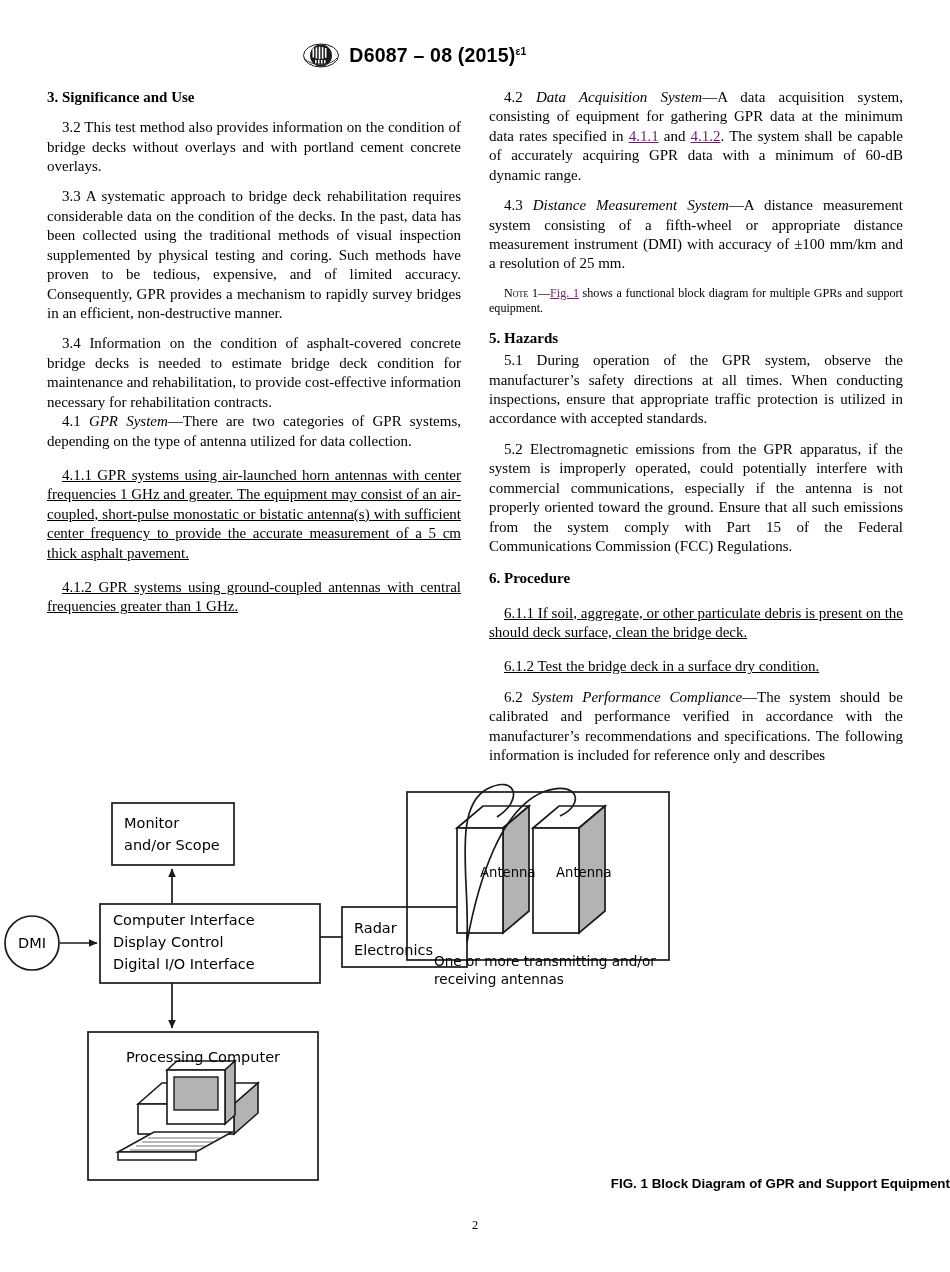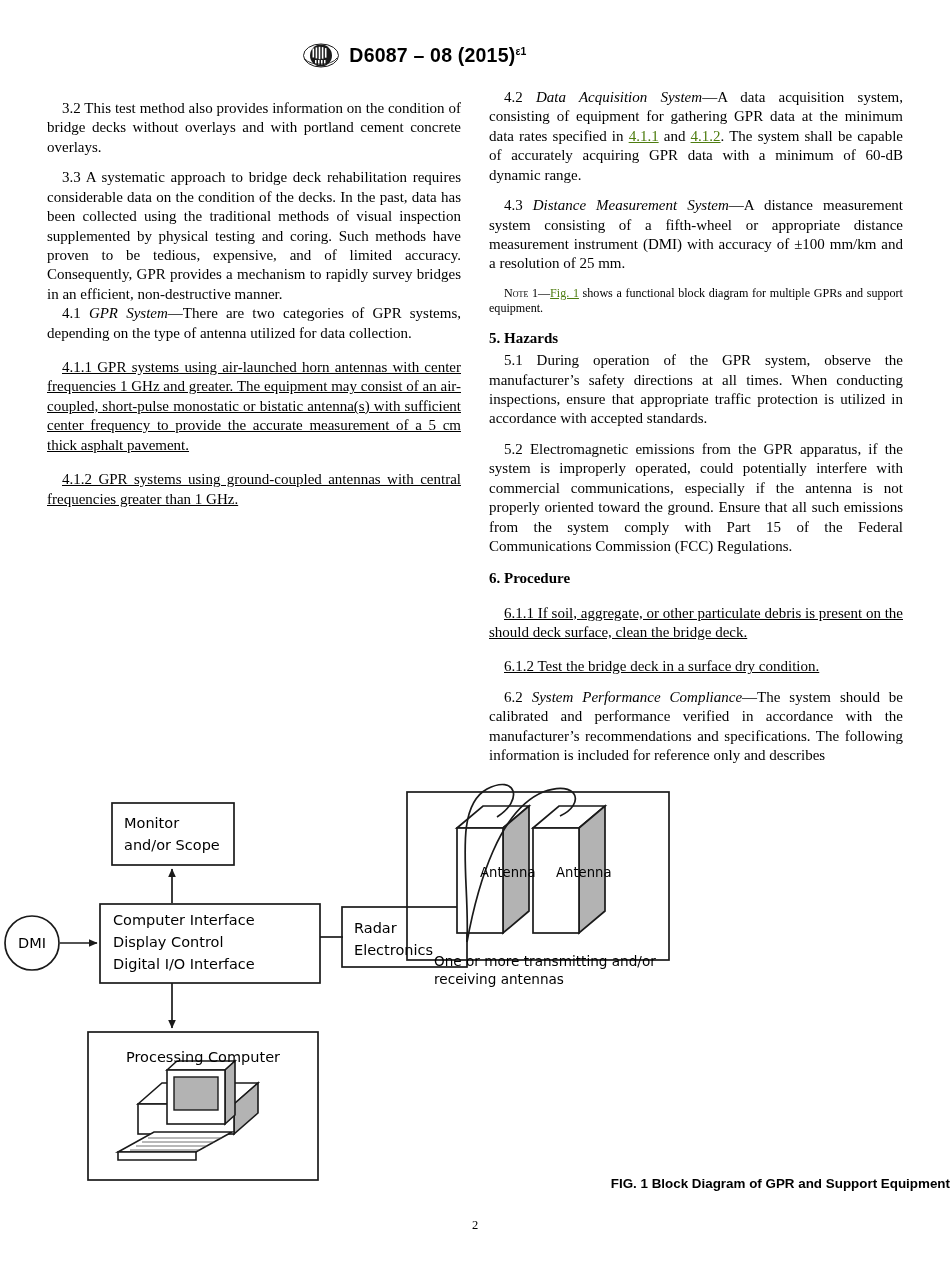--- a/index.html
+++ b/index.html
@@ -87,21 +87,21 @@
   p.note {
     font-size: 12.1px;
     line-height: 1.25;
     margin: 12px 0 0 0;
     text-align: justify;
     text-indent: 15px;
   }
   .smallcaps {
     font-variant: small-caps;
   }
-  .xref { color: #4d7c0f; }
+  .xref { color: #701a75; }
   i.term { font-style: italic; }
 
   
   #figure {
     position: absolute;
     left: 0;
     top: 770px;
     width: 950px;
     height: 430px;
   }
@@ -147,22 +147,24 @@
       <rect x="22.0" y="18.0" width="1.5" height="4.2"></rect>
     </g>
     <path d="M3 17 C 8 24, 30 24, 35 16" fill="none" stroke="#1a1a1a" stroke-width="0.9"></path>
   </svg>
   <div id="doc-number"><span>D6087 – 08 (2015)</span><sup>ε1</sup></div>
 </div>
 
 <div id="columns">
 
   <div class="col col-left">
+    <h2 class="sec-head">3.  Significance and Use</h2>
     <p class="para gap">3.2  This test method also provides information on the condition of bridge decks without overlays and with portland cement concrete overlays.</p>
     <p class="para gap">3.3  A systematic approach to bridge deck rehabilitation requires considerable data on the condition of the decks. In the past, data has been collected using the traditional methods of visual inspection supplemented by physical testing and coring. Such methods have proven to be tedious, expensive, and of limited accuracy. Consequently, GPR provides a mechanism to rapidly survey bridges in an efficient, non-destructive manner.</p>
+    <p class="para gap">3.4  Information on the condition of asphalt-covered concrete bridge decks is needed to estimate bridge deck condition for maintenance and rehabilitation, to provide cost-effective information necessary for rehabilitation contracts.</p>
 
     <p class="para"><span>4.1 </span><i class="term">GPR System</i><span>—There are two categories of GPR systems, depending on the type of antenna utilized for data collection.</span></p>
     <p class="para tight">4.1.1  GPR systems using air-launched horn antennas with center frequencies 1 GHz and greater. The equipment may consist of an air-coupled, short-pulse monostatic or bistatic antenna(s) with sufficient center frequency to provide the accurate measurement of a 5 cm thick asphalt pavement.</p>
     <p class="para tight">4.1.2  GPR systems using ground-coupled antennas with central frequencies greater than 1 GHz.</p>
   </div>
 
   <div class="col col-right">
     <p class="para"><span>4.2 </span><i class="term">Data Acquisition System</i><span>—A data acquisition system, consisting of equipment for gathering GPR data at the minimum data rates specified in </span><a class="xref" href="#">4.1.1</a><span> and </span><a class="xref" href="#">4.1.2</a><span>. The system shall be capable of accurately acquiring GPR data with a minimum of 60-dB dynamic range.</span></p>
 
     <p class="para gap"><span>4.3 </span><i class="term">Distance Measurement System</i><span>—A distance measurement system consisting of a fifth-wheel or appropriate distance measurement instrument (DMI) with accuracy of ±100 mm/km and a resolution of 25 mm.</span></p>

